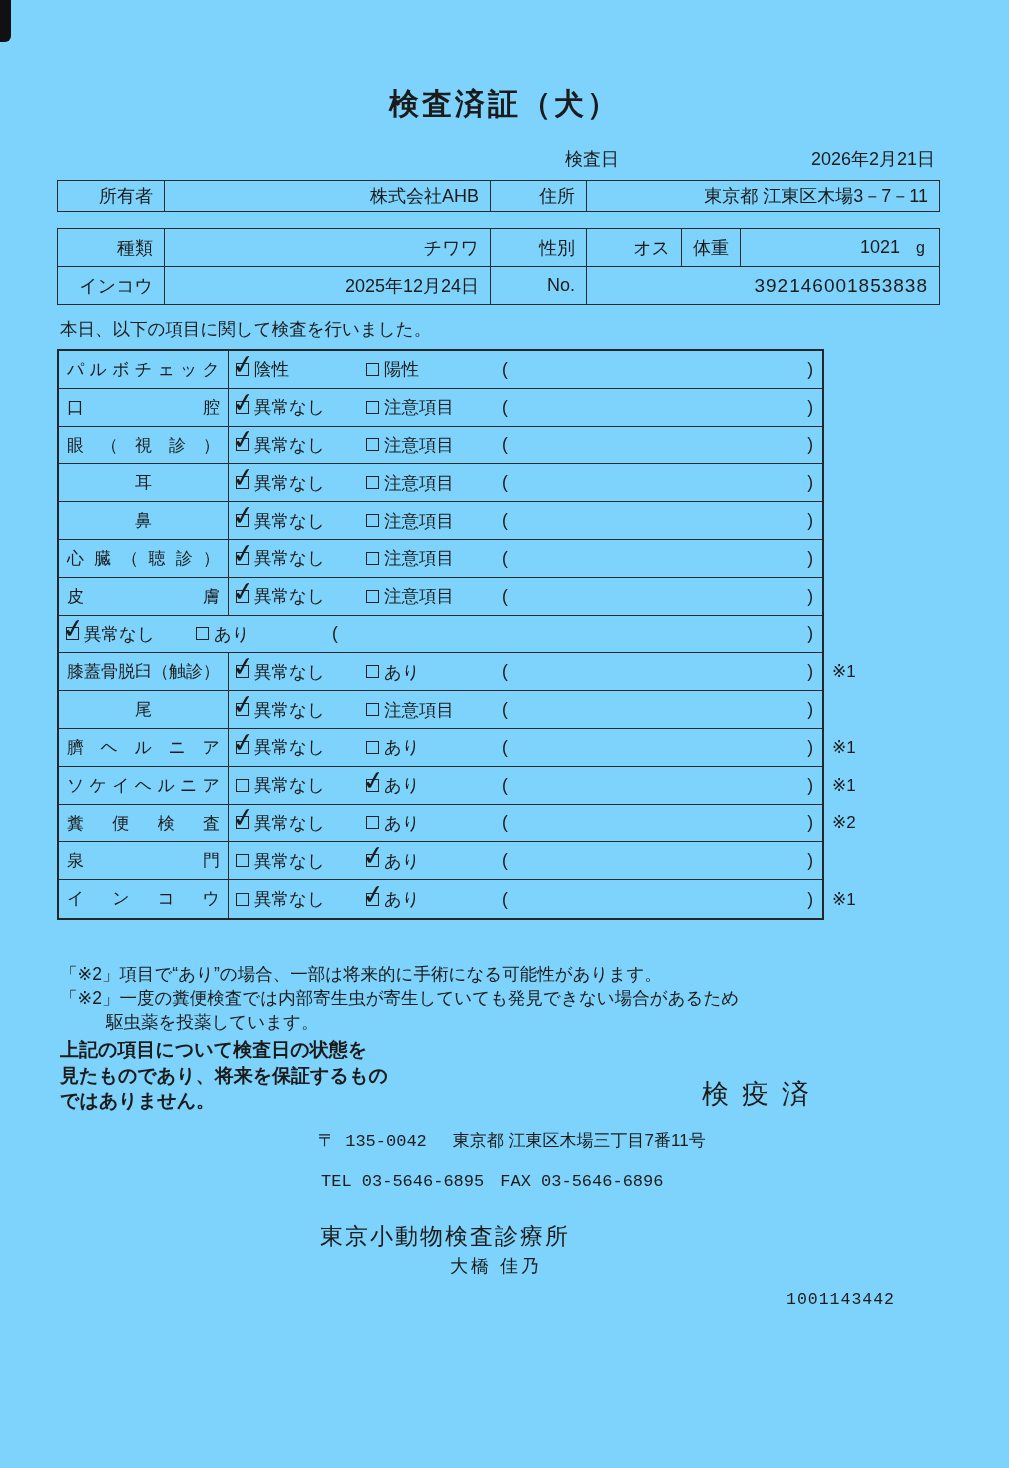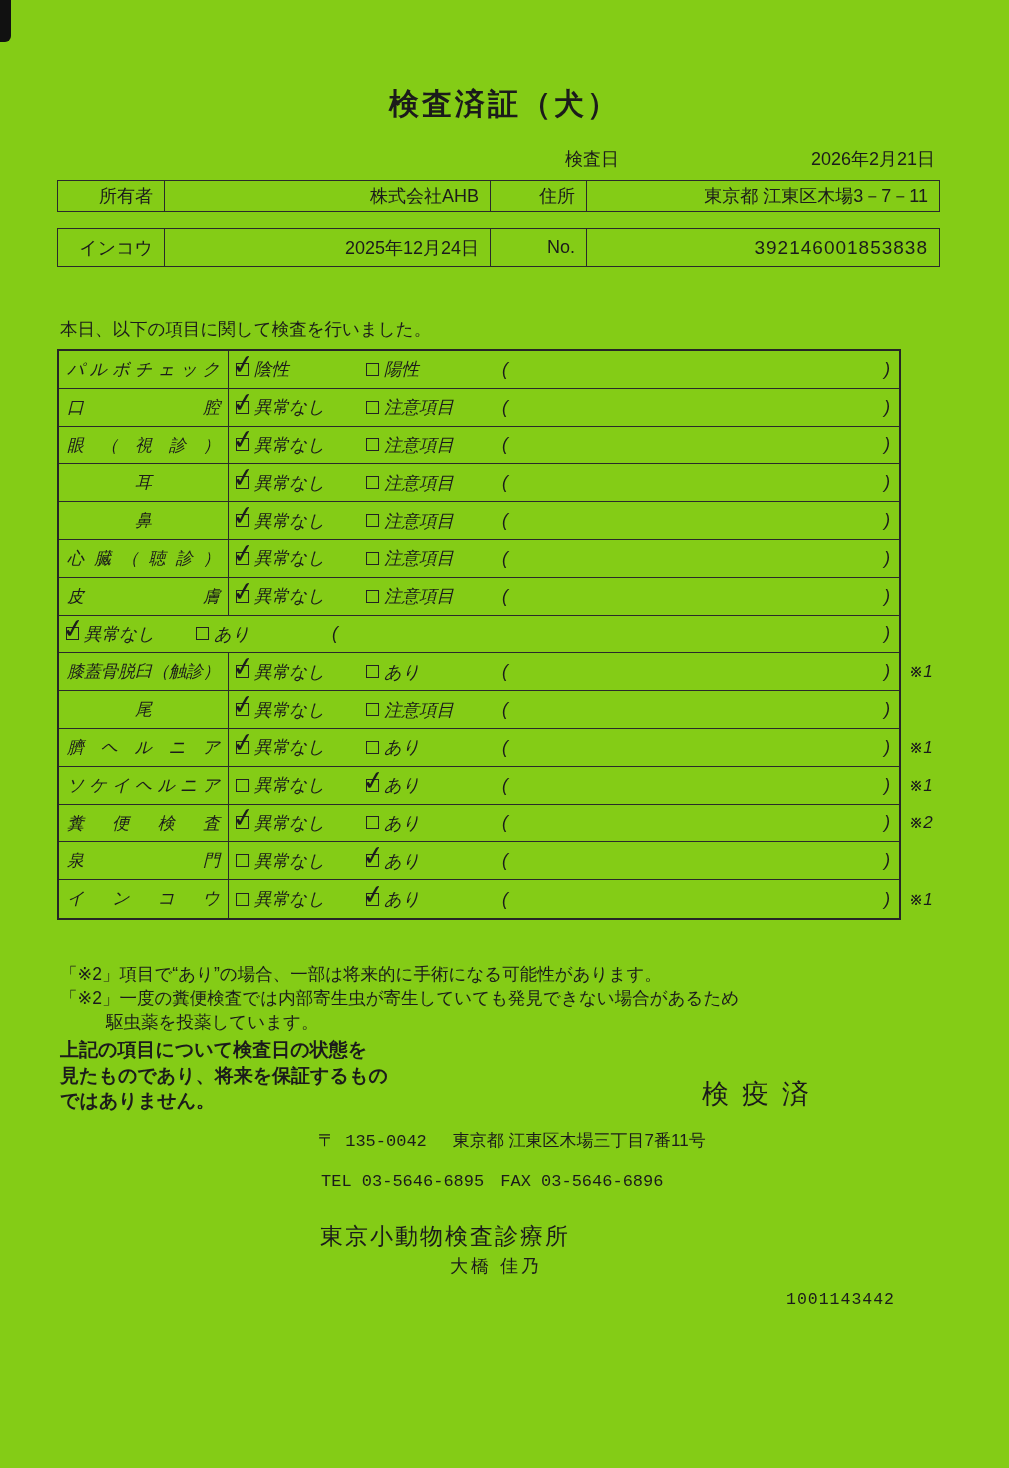--- a/index.html
+++ b/index.html
@@ -1,19 +1,19 @@
 <!DOCTYPE html>
 <html><head>
 <meta charset="utf-8">
 <style>
   * { margin:0; padding:0; box-sizing:border-box; }
   html,body { background:#ffffff; }
   .page {
     position:relative; width:1009px; height:1468px;
-    background:#84cc16; color:#1b1b1b;
+    background:#7dd3fc; color:#1b1b1b;
     font-family:"Liberation Sans","DejaVu Sans",sans-serif;
     overflow:hidden;
   }
   .scan-mark { position:absolute; top:0; left:0; width:11px; height:42px; background:#111; border-radius:0 0 6px 0; }
 
   .title { position:absolute; top:84px; left:0; width:100%; text-align:center;
            font-size:30px; font-weight:600; letter-spacing:3px; }
 
   .date-row { position:absolute; top:147px; left:565px; width:370px;
               display:flex; justify-content:space-between; font-size:18px; }
@@ -23,21 +23,21 @@
             overflow:hidden; white-space:nowrap;text-align:right; }
   table.owner { top:180px; width:883px; }
   table.pet   { top:228px; width:883px; }
   table.pet td { height:38px; }
   td.weight { text-align:right; padding-right:14px; }
   td.weight .unit { display:inline-block; margin-left:16px; font-size:16px; }
   td.no-val { font-size:19px; letter-spacing:1px; }
 
   .intro { position:absolute; top:317px; left:60px; font-size:17.5px; }
 
-  .insp { position:absolute; top:349px; left:57px; width:844px; border:2px solid #262626;font-style:italic; }
+  .insp { position:absolute; top:349px; left:57px; width:767px; border:2px solid #262626; }
   .irow { position:relative; display:flex; height:37.8px; border-bottom:1.5px solid #2a2a2a; }
   .irow:last-child { border-bottom:none; }
   .item { width:170px; border-right:1.5px solid #2a2a2a; padding:0 8px;
           font-size:17px; line-height:37px; text-align:justify; text-align-last:justify;
           overflow:hidden; }
   .opts { position:relative; flex:1; font-size:17.5px; }
   .opts > * { position:absolute; top:0; height:100%; display:flex; align-items:center; }
   .cb1 { left:7px; }
   .cb2 { left:137px; }
   .po  { left:273px; }
@@ -103,20 +103,30 @@
   <table class="tbl pet">
     <colgroup>
         <col style="width:107px">
         <col style="width:326px">
         <col style="width:96px">
         <col style="width:95px">
         <col style="width:59px">
         <col>
       </colgroup>
     <tbody>
+        <tr>
+      <td>種類</td>
+      <td>チワワ</td>
+      <td>性別</td>
+      <td>オス</td>
+      <td>体重</td>
+      <td class="weight">
+        <span>1021</span><span class="unit">g</span>
+      </td>
+    </tr>
     <tr>
       <td>インコウ</td>
       <td>2025年12月24日</td>
       <td>No.</td>
       <td class="no-val" colspan="3">392146001853838</td>
     </tr>
   </tbody>
     </table>
 
   <div class="intro">本日、以下の項目に関して検査を行いました。</div>

